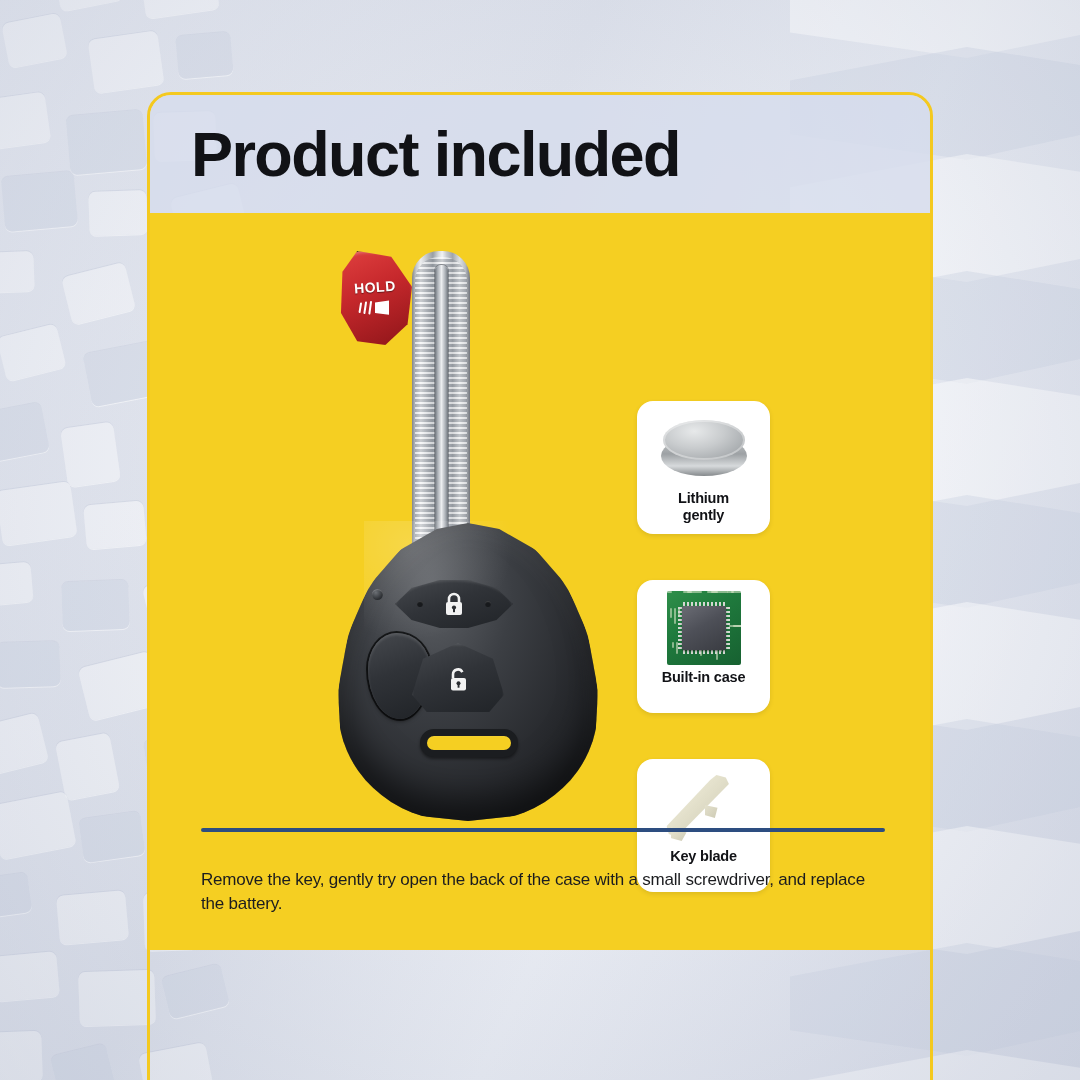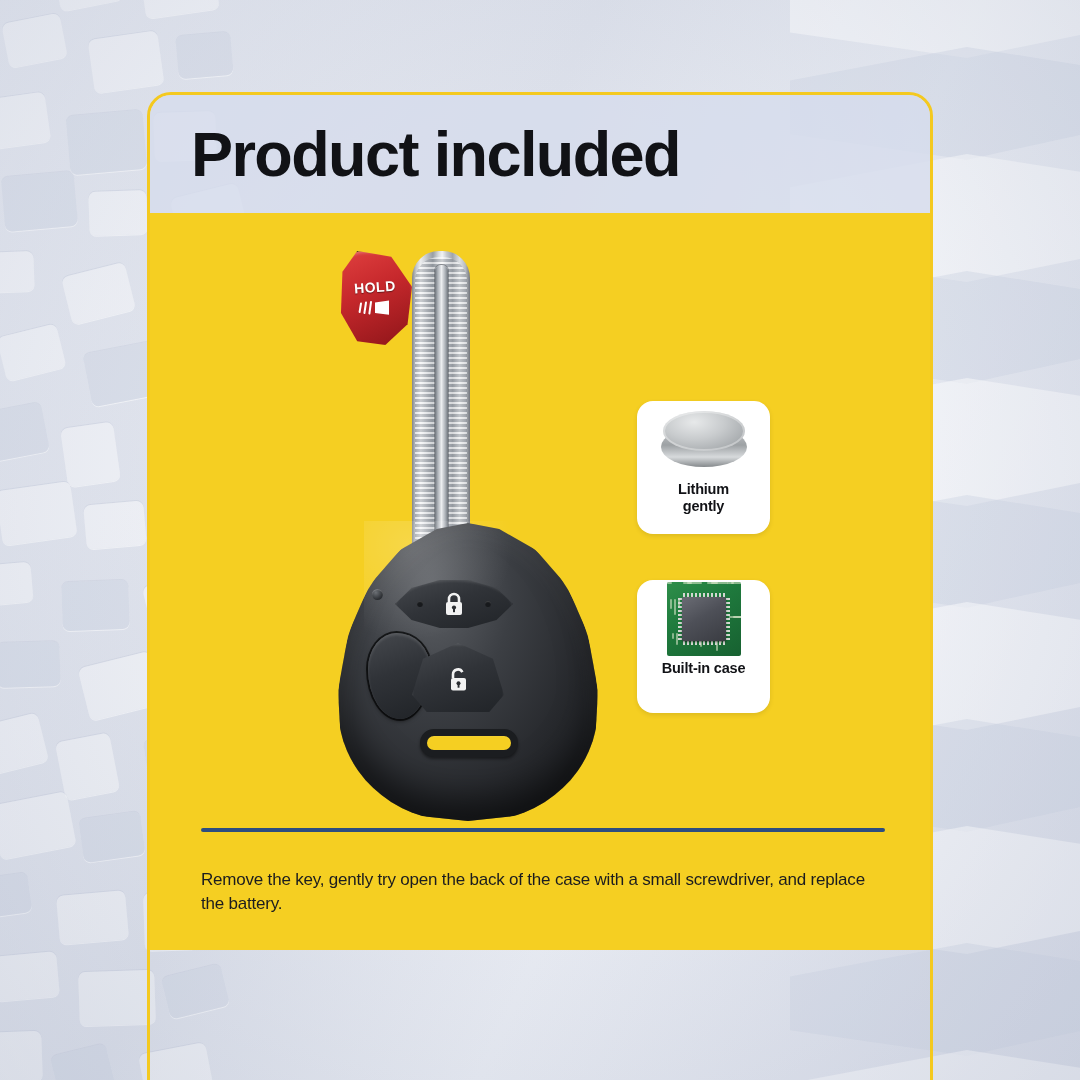--- a/index.html
+++ b/index.html
@@ -261,20 +261,21 @@
     width: 133px;
     display: flex; flex-direction: column;
     gap: 46px;
   }
   .thumb {
     width: 133px; height: 133px;
     background: #ffffff;
     border-radius: 16px;
     display: flex; flex-direction: column;
     align-items: center; justify-content: flex-start;
+    padding-top: 9px;
     box-shadow: 0 2px 5px rgba(0,0,0,.10);
   }
   .thumb .art { height: 78px; display:flex; align-items:center; justify-content:center; }
   .thumb .cap {
     font-size: 14.5px; font-weight: 700; color: #111216;
     line-height: 1.14; text-align: center; letter-spacing: -.2px;
     margin-top: 2px;
   }
 
   
@@ -529,20 +530,32 @@
               <span class="pins left"></span>
               <span class="pins right"></span>
               <span class="die"></span>
             </div>
           </div>
           <div class="cap">
             <span>Built-in case</span>
           </div>
         </div>
 
+        <div class="thumb">
+          <div class="art">
+            <div class="kb">
+              <div class="body"></div>
+              <div class="notch"></div>
+              <div class="tip"></div>
+            </div>
+          </div>
+          <div class="cap">
+            <span>Key blade</span>
+          </div>
+        </div>
       </div>
 
       <div class="divider"></div>
       <div class="caption">Remove the key, gently try open the back of the case with a small screwdriver, and replace the battery.</div>
 
     </div>
   </div>
 </div>
 
 </body></html>

